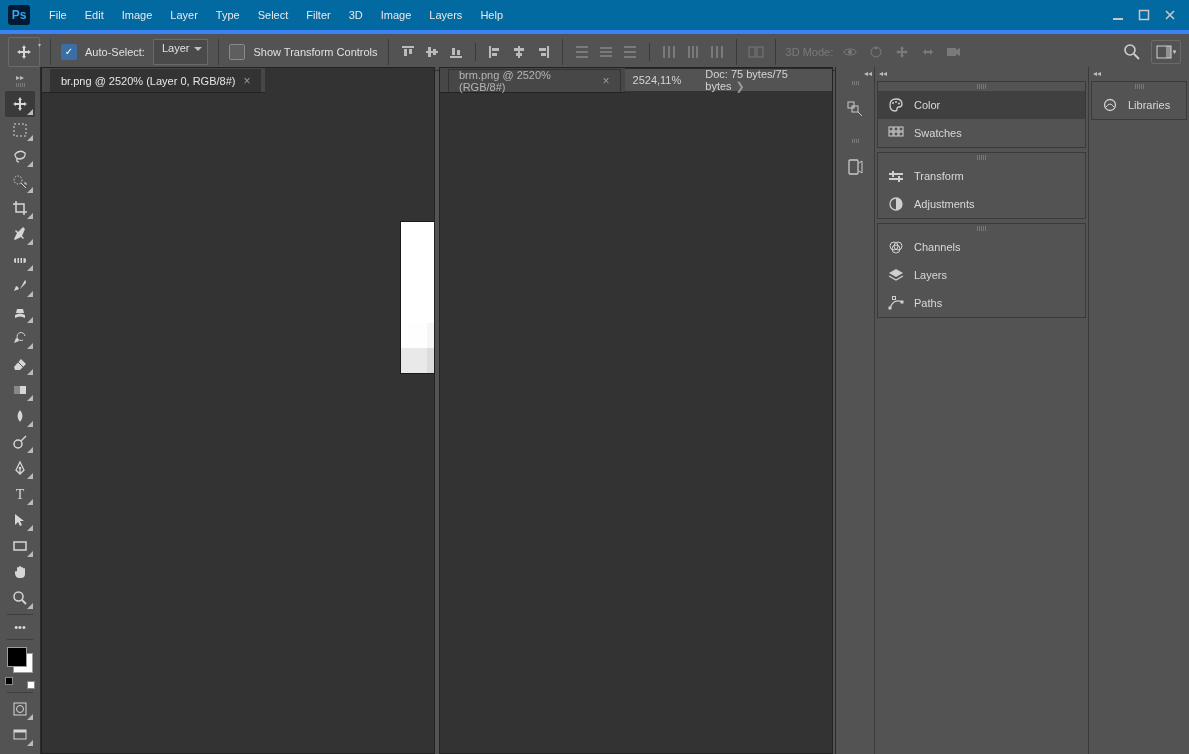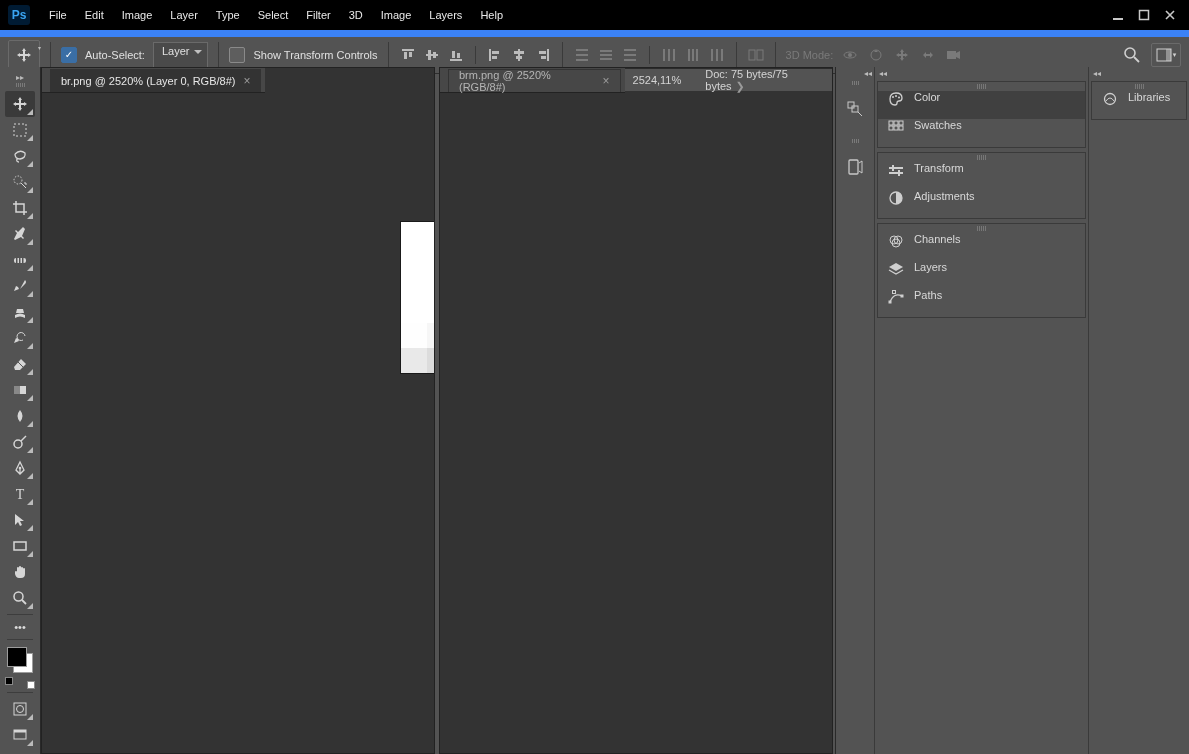--- a/index.html
+++ b/index.html
@@ -1,16 +1,16 @@
 <!DOCTYPE html>
 <html><head>
 <meta charset="utf-8">
 <style>
   html,body{margin:0;padding:0;height:100%;font-family:"Segoe UI",Tahoma,sans-serif;font-size:11px;color:#d9d9d9;background:#535353;user-select:none;overflow:hidden;}
-  .menubar{height:30px;background:#000000;display:flex;align-items:center;padding:0 6px 0 8px;border-bottom:7px solid #3b82f6;}
+  .menubar{height:30px;background:#0369a1;display:flex;align-items:center;padding:0 6px 0 8px;border-bottom:4px solid #3b82f6;}
   .ps-logo{width:22px;height:20px;background:#001b33;border-radius:3px;display:flex;align-items:center;justify-content:center;color:#39a4f1;font-weight:bold;font-size:12px;margin-right:10px;}
   .menu-item{padding:0 9px;color:#e9e9e9;cursor:default;}
   .spacer{flex:1;}
   .window-controls{display:flex;}
   .win-btn{width:26px;height:20px;display:flex;align-items:center;justify-content:center;font-family:monospace;color:#c8c8c8;}
   .options-bar{height:36px;background:#535353;display:flex;align-items:center;padding:0 8px;border-bottom:1px solid #2e2e2e;gap:8px;}
   .opt-icon{width:30px;height:28px;border:1px solid #6a6a6a;border-radius:2px;display:flex;align-items:center;justify-content:center;position:relative;}
   .opt-drop{position:absolute;right:-2px;top:3px;font-size:6px;color:#bbb;}
   .checkbox{width:14px;height:14px;border:1px solid #8a8a8a;border-radius:2px;display:inline-flex;align-items:center;justify-content:center;background:#5e5e5e;position:relative;}
   .checkbox.checked{background:#3a6ea5;border-color:#3a6ea5;}
@@ -54,21 +54,21 @@
   .sb-caret{color:#9a9a9a;margin-left:4px;}
   .right-dock{width:250px;display:flex;border-left:1px solid #292929;}
   .dock-col{width:38px;background:#535353;display:flex;flex-direction:column;align-items:center;border-right:1px solid #3a3a3a;}
   .dock-collapse{width:100%;height:12px;display:flex;align-items:center;justify-content:flex-end;padding-right:4px;color:#bbb;font-size:8px;}
   .dock-ico{width:32px;height:32px;display:flex;align-items:center;justify-content:center;color:#c9c9c9;margin-top:4px;}
   .panel-col{flex:1;display:flex;flex-direction:column;background:#535353;}
   .panel-header{height:12px;background:#535353;display:flex;align-items:center;justify-content:space-between;padding:0 4px;color:#bbb;font-size:8px;}
   .panel-grip{display:flex;gap:1px;margin:0 auto;}
   .panel-grip span{width:1px;height:5px;background:#777;}
   .panel{border:1px solid #3a3a3a;margin:2px;background:#535353;}
-  .panel-item{height:28px;display:flex;align-items:flex-start;gap:10px;padding:0 10px;color:#d9d9d9;}
+  .panel-item{height:28px;display:flex;align-items:center;gap:10px;padding:0 10px;color:#d9d9d9;}
   .panel-item.active{background:#404040;}
   .panel-icon{width:16px;height:16px;display:flex;align-items:center;justify-content:center;color:#cfcfcf;}
   svg{display:block;}
   .opt-right{margin-left:auto;display:flex;align-items:center;gap:10px;}
 </style>
 </head>
 <body>
 
 <div class="menubar">
   <div class="ps-logo">Ps</div>

